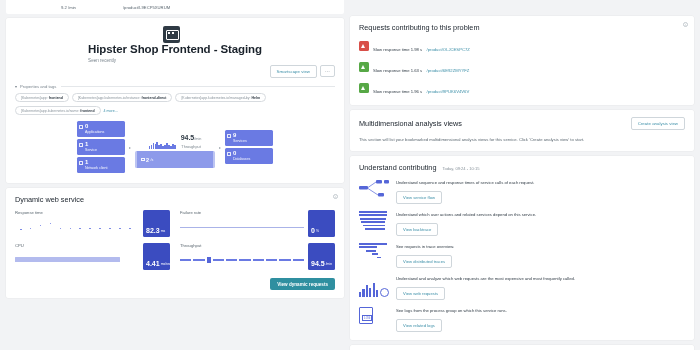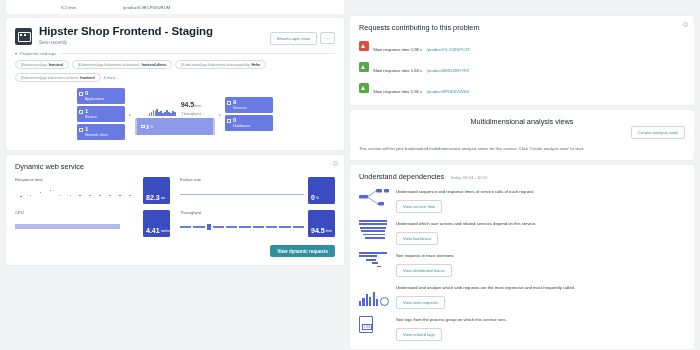--- a/index.html
+++ b/index.html
@@ -23,21 +23,21 @@
   .col-left { position: absolute; top: 18px; left: 6px; width: 338px; }
   .col-right { position: absolute; top: 16px; left: 350px; width: 344px; }
 
   .card {
     background: #fff; border-radius: 2px; position: relative;
     box-shadow: 0 0 0 0.5px rgba(0,0,0,0.04);
   }
 
   
   .svc-card { padding: 7px 9px 8px 9px; }
-  .svc-head { display: flex; align-items: flex-end; }
+  .svc-head { display: flex; align-items: center; flex-direction: column; }
   .svc-icon {
     width: 17px; height: 17px; background: #2f3a44; border-radius: 2px;
     margin-right: 7px; margin-top: 1px; position: relative; flex: none;
   }
   .svc-icon::before {
     content: ""; position: absolute; left: 3px; top: 4px;
     width: 11px; height: 8px; border: 1.2px solid #fff; border-radius: 1px;
   }
   .svc-icon::after {
     content: ""; position: absolute; left: 5px; top: 6px;
@@ -147,21 +147,21 @@
   .sev.green { background: #57a846; }
   .sev::after {
     content: ""; position: absolute; left: 2.4px; top: 2.6px;
     width: 0; height: 0; border-left: 2.6px solid transparent;
     border-right: 2.6px solid transparent; border-bottom: 4.6px solid #fff;
   }
   .req-txt .t1 { font-size: 4.2px; color: #2f3a44; line-height: 5px; }
   .req-txt .t2 { font-size: 4.2px; color: #3c8fa8; line-height: 5px; }
 
   .mav-card { margin-top: 5px; padding: 7px 9px 9px 9px; }
-  .mav-head { display: flex; align-items: center; flex-direction: column; }
+  .mav-head { display: flex; align-items: center; }
   .mav-desc { font-size: 4.2px; color: #5b6770; margin-top: 7px; }
 
   .dep-card { margin-top: 5px; padding: 7px 9px 8px 9px; }
   .dep-head { display: flex; align-items: baseline; gap: 6px; }
   .dep-time { font-size: 4.1px; color: #8a949c; }
   .dep-row { display: flex; align-items: flex-start; gap: 7px; margin-top: 7px; }
   .dep-ico { width: 30px; height: 22px; flex: none; position: relative; }
   .dep-body { flex: 1; padding-top: 1px; }
   .dep-desc { font-size: 4.2px; color: #2f3a44; }
   .dep-btn {
@@ -419,21 +419,21 @@
     <div class="card mav-card">
       <div class="mav-head">
         <div class="card-title">Multidimensional analysis views</div>
         <div class="btn-outline" style="margin-left:auto">Create analysis view</div>
       </div>
       <div class="mav-desc">This section will list your bookmarked multidimensional analysis views for this service. Click 'Create analysis view' to start.</div>
     </div>
 
     <div class="card dep-card">
       <div class="dep-head">
-        <span class="card-title">Understand dependencies</span>
+        <span class="card-title">Understand contributing</span>
         <span class="dep-time">Today, 09:24 - 10:15</span>
       </div>
 
       <div class="dep-row">
         <div class="dep-ico flow-ico">
           <svg width="30" height="22" viewBox="0 0 30 22">
             <rect x="0" y="7" width="9" height="3.5" rx="1" fill="#5566d8"></rect>
             <rect x="17" y="1" width="6" height="3.5" rx="1" fill="#5566d8"></rect>
             <rect x="25" y="1" width="5" height="3.5" rx="1" fill="#5566d8"></rect>
             <rect x="19" y="14" width="6" height="3.5" rx="1" fill="#5566d8"></rect>

